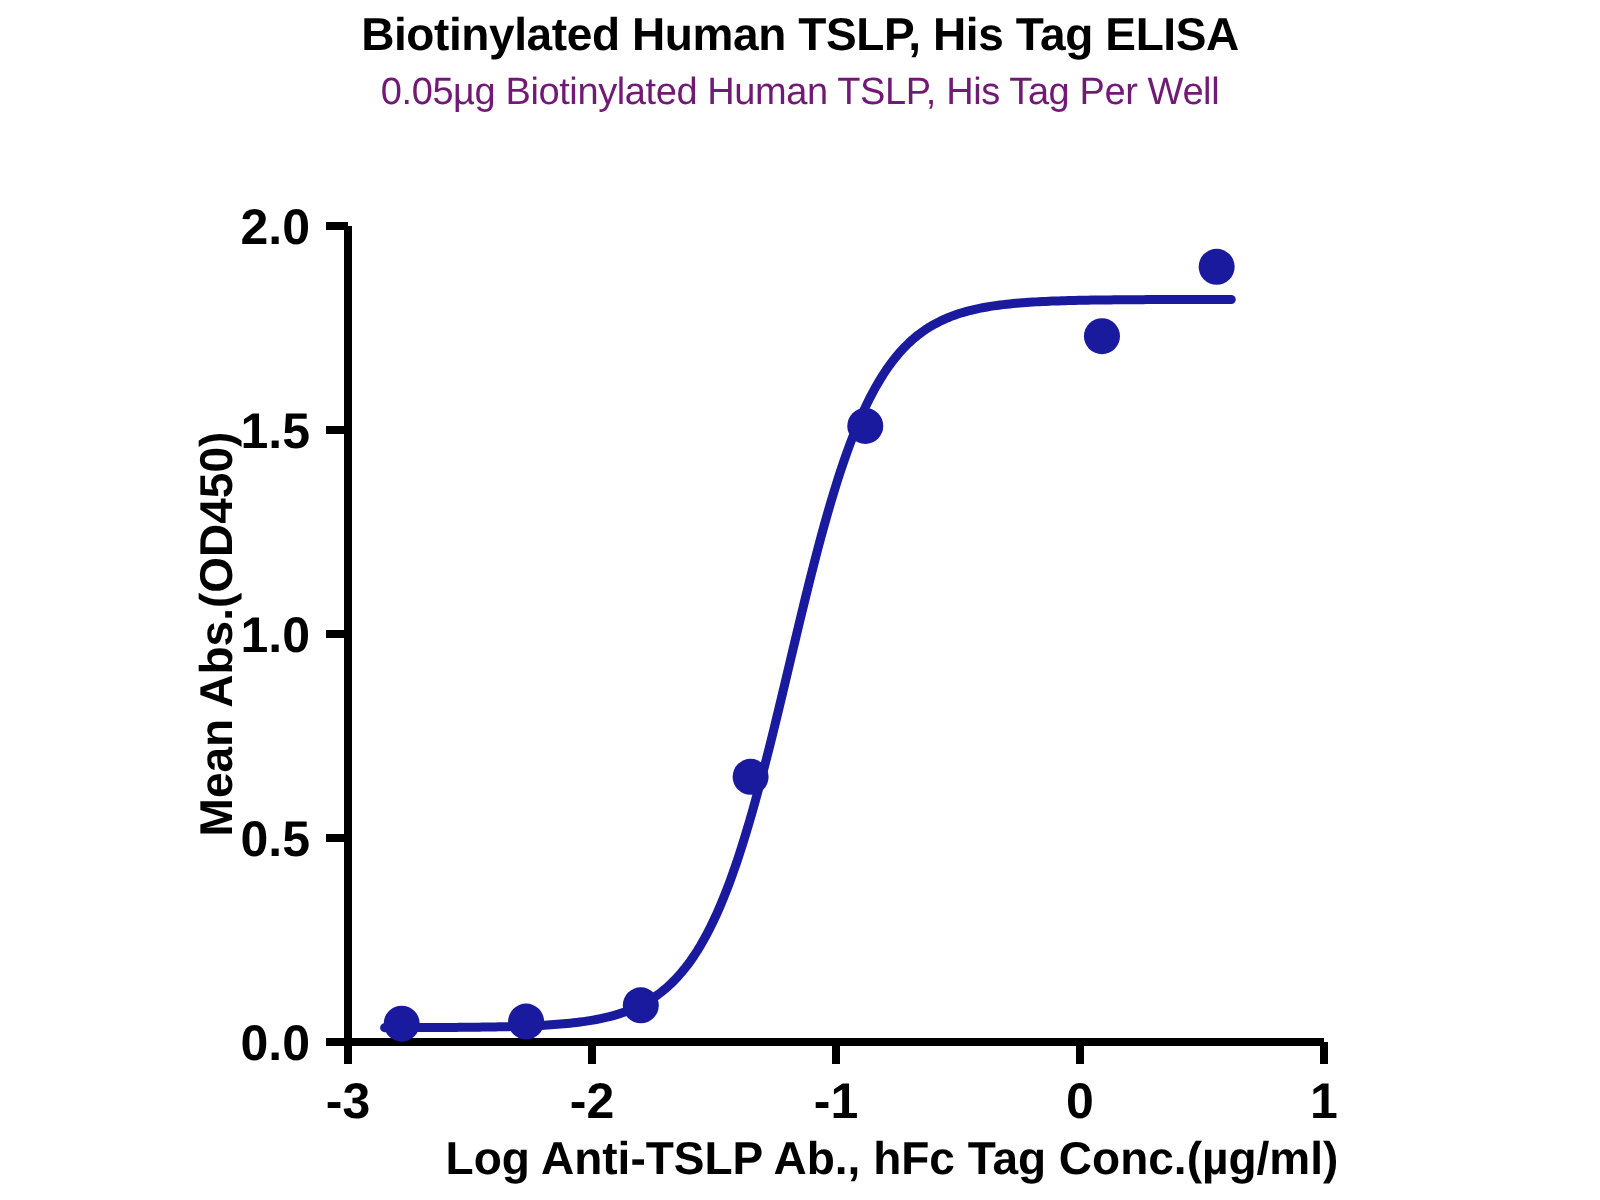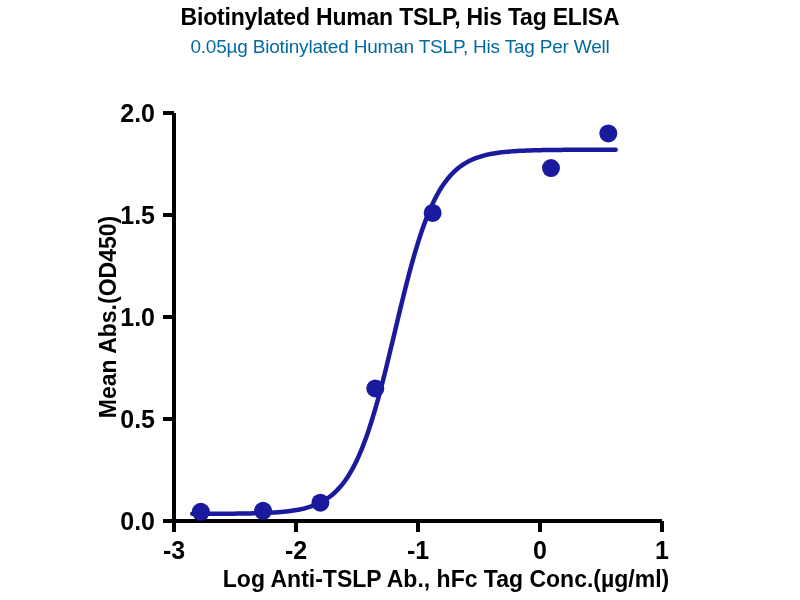--- a/index.html
+++ b/index.html
@@ -31,21 +31,21 @@
     letter-spacing: -0.2px;
   }
   #chart-subtitle {
     position: absolute;
     top: 36px;
     left: 0;
     width: 800px;
     text-align: center;
     font-size: 19px;
     font-weight: normal;
-    color: #0369a1;
+    color: #701a75;
     letter-spacing: -0.2px;
   }
   #plot-svg {
     position: absolute;
     top: 0;
     left: 0;
   }
   .axis-tick-label {
     font-family: "Liberation Sans", sans-serif;
     font-size: 25px;

